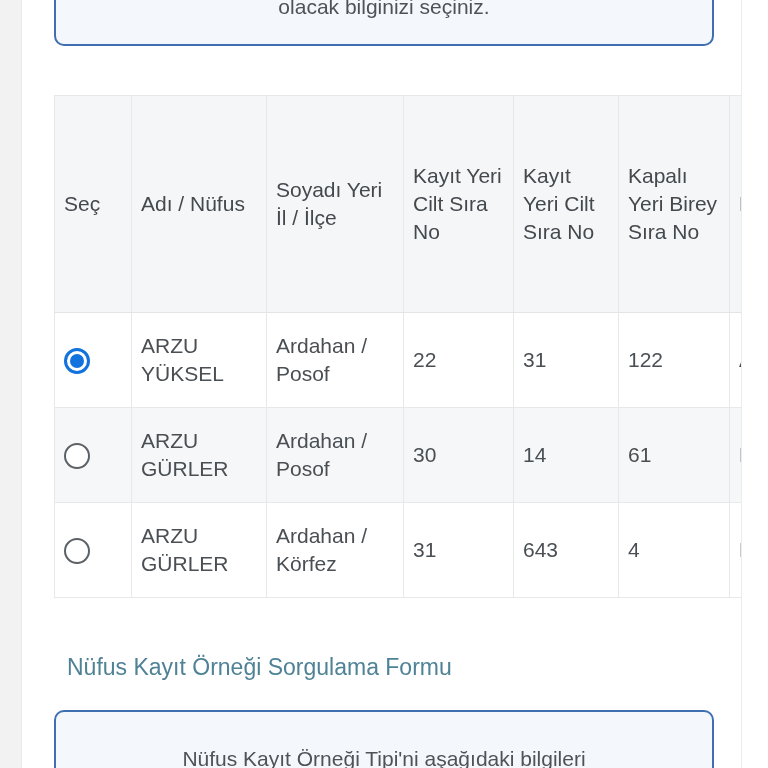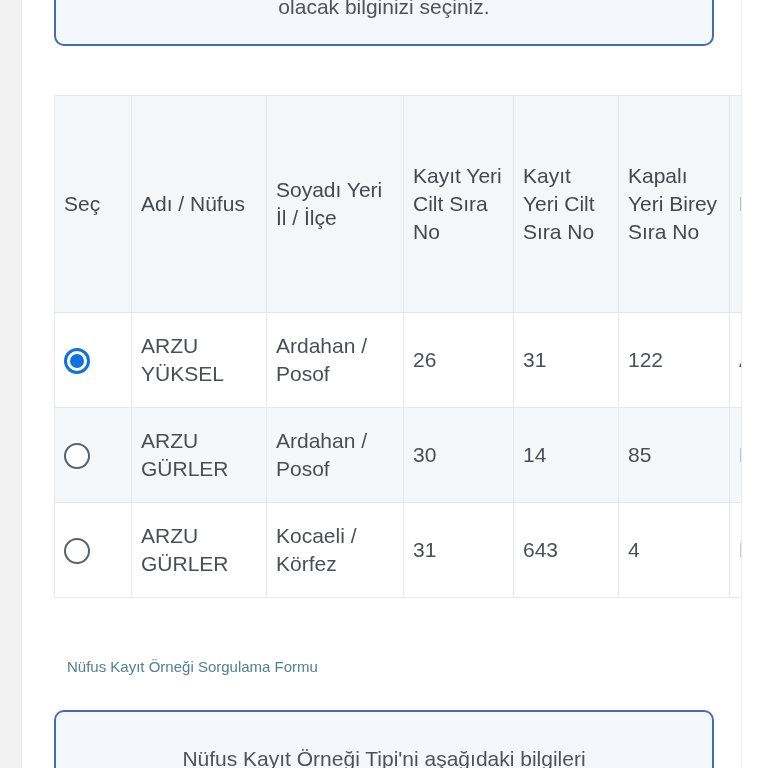--- a/index.html
+++ b/index.html
@@ -161,21 +161,21 @@
     height: 14px;
     border-radius: 50%;
     background: #1272de;
   }
 
   
   .form-link {
     position: absolute;
     left: 45px;
     top: 650px;
-    font-size: 15px;
+    font-size: 23px;
     line-height: 34px;
     color: #4f8296;
     text-decoration: none;
     cursor: pointer;
     white-space: nowrap;
     text-align: center;
   }
 </style>
 </head>
 <body>
@@ -204,44 +204,44 @@
           </tr>
         </thead>
         <tbody>
 
           <tr class="row-odd">
             <td class="cell-radio">
               <span class="radio checked"></span>
             </td>
             <td>ARZU YÜKSEL</td>
             <td>Ardahan / Posof</td>
-            <td>26</td>
+            <td>22</td>
             <td>31</td>
             <td>122</td>
             <td>Açık</td>
           </tr>
 
           <tr class="row-even">
             <td class="cell-radio">
               <span class="radio"></span>
             </td>
             <td>ARZU GÜRLER</td>
             <td>Ardahan / Posof</td>
             <td>30</td>
             <td>14</td>
-            <td>85</td>
+            <td>61</td>
             <td>Kapalı</td>
           </tr>
 
           <tr class="row-odd">
             <td class="cell-radio">
               <span class="radio"></span>
             </td>
             <td>ARZU GÜRLER</td>
-            <td>Kocaeli / Körfez</td>
+            <td>Ardahan / Körfez</td>
             <td>31</td>
             <td>643</td>
             <td>4</td>
             <td>Kapalı</td>
           </tr>
 
         </tbody>
       </table>
     </div>
 

